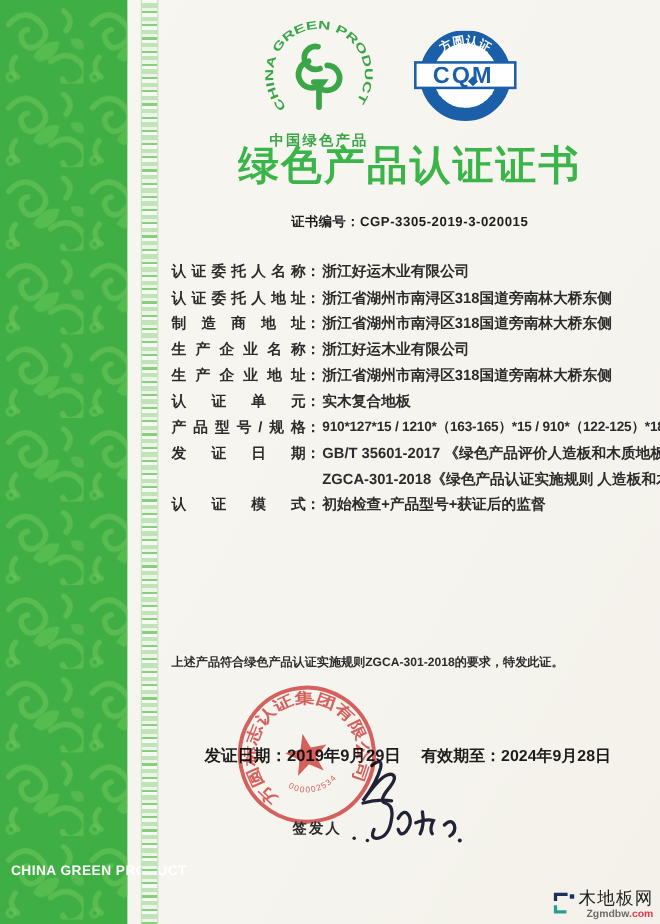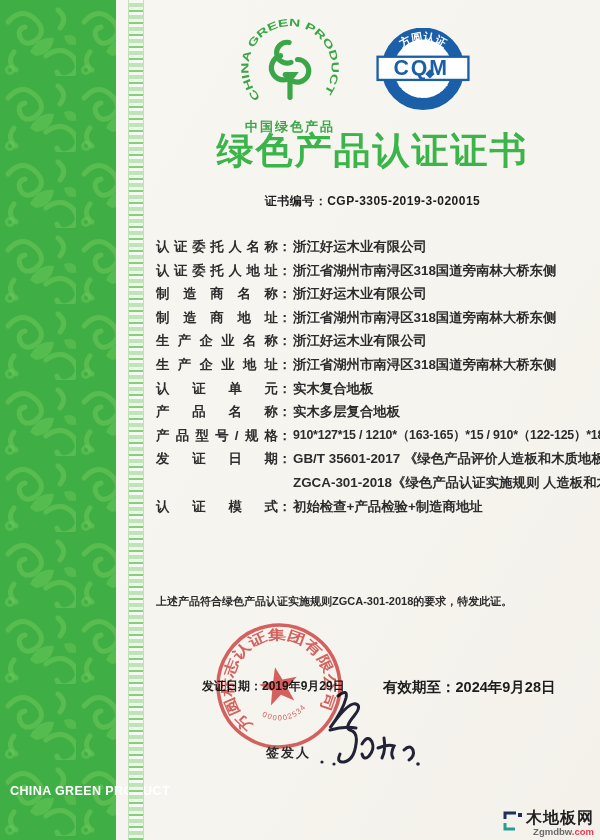--- a/index.html
+++ b/index.html
@@ -53,37 +53,37 @@
 
   .statement{
     position:absolute;top:594px;left:6px;width:436px;
     font-size:11px;font-weight:600;color:#2c2c2c;white-space:nowrap;
   }
 
   
   .seal{position:absolute;left:213px;top:620px;width:132px;height:132px;
         mix-blend-mode:multiply;opacity:.88;}
   
-  .date-issue{position:absolute;left:202px;top:678px;font-size:12px;font-weight:600;color:#1c1c1c;}
+  .date-issue{position:absolute;left:186px;top:678px;font-size:15px;font-weight:600;color:#1c1c1c;}
   .date-expiry{position:absolute;left:383px;top:678px;font-size:14.5px;font-weight:600;color:#1c1c1c;}
 
   .signer{position:absolute;left:266px;top:744px;font-size:13px;font-weight:600;color:#2a2a2a;letter-spacing:2px;}
   .signature{position:absolute;left:300px;top:686px;mix-blend-mode:multiply;}
 
   
   .footer{position:absolute;left:194px;top:778px;width:364px;}
   .fdash{border-top:1.5px dashed #8a8a8a;width:100%;height:0;}
   .fline1{display:flex;justify-content:space-between;margin-top:4px;
           font-size:10.8px;font-weight:bold;color:#3c3c3c;letter-spacing:1.6px;white-space:nowrap;}
   .fline2{margin-top:3px;font-size:10.8px;font-weight:bold;color:#3c3c3c;letter-spacing:1.2px;white-space:nowrap;}
 
   
   .watermark{position:absolute;right:6px;bottom:4px;display:flex;align-items:flex-start;}
   .wm-text{margin-left:3px;line-height:1;}
-  .wm-name{font-size:16px;font-weight:bold;color:#1f1f1f;letter-spacing:1px;}
+  .wm-name{font-size:16px;font-weight:normal;color:#1f1f1f;letter-spacing:1px;}
   .wm-domain{font-size:9.5px;font-weight:bold;text-align:right;margin-top:1px;}
   .wm-domain .d1{color:#6a6a6a;}
   .wm-domain .d2{color:#e8384f;}
 </style>
 </head>
 <body>
 
 <div class="paper">
 
   <div class="band">
@@ -147,30 +147,28 @@
         <rect x="59" y="46" width="7" height="7" fill="#1a5fa8" transform="rotate(45 62.5 49.5)"></rect>
       </svg>
     </div>
 
     <div class="title">绿色产品认证证书</div>
     <div class="certno">证书编号：CGP-3305-2019-3-020015</div>
 
     <div class="fields">
       <div class="frow"><span class="flabel">认证委托人名称</span><span class="fcolon">：</span><span class="fval">浙江好运木业有限公司</span></div>
       <div class="frow"><span class="flabel">认证委托人地址</span><span class="fcolon">：</span><span class="fval">浙江省湖州市南浔区318国道旁南林大桥东侧</span></div>
-      <div class="frow"><span class="flabel">制造商名称</span><span class="fcolon">：</span><span class="fval">浙江好运木业有限公司</span></div>
       <div class="frow"><span class="flabel">制造商地址</span><span class="fcolon">：</span><span class="fval">浙江省湖州市南浔区318国道旁南林大桥东侧</span></div>
       <div class="frow"><span class="flabel">生产企业名称</span><span class="fcolon">：</span><span class="fval">浙江好运木业有限公司</span></div>
       <div class="frow"><span class="flabel">生产企业地址</span><span class="fcolon">：</span><span class="fval">浙江省湖州市南浔区318国道旁南林大桥东侧</span></div>
       <div class="frow"><span class="flabel">认证单元</span><span class="fcolon">：</span><span class="fval">实木复合地板</span></div>
-      <div class="frow"><span class="flabel">产品名称</span><span class="fcolon">：</span><span class="fval">实木多层复合地板</span></div>
       <div class="frow"><span class="flabel">产品型号/规格</span><span class="fcolon">：</span><span class="fval tight">910*127*15 / 1210*（163-165）*15 / 910*（122-125）*18</span></div>
       <div class="frow"><span class="flabel">发证日期</span><span class="fcolon">：</span><span class="fval">GB/T 35601-2017 《绿色产品评价人造板和木质地板》</span></div>
       <div class="frow"><span class="findent"></span><span class="fval">ZGCA-301-2018《绿色产品认证实施规则 人造板和木质地板》</span></div>
-      <div class="frow"><span class="flabel">认证模式</span><span class="fcolon">：</span><span class="fval">初始检查+产品检验+制造商地址</span></div>
+      <div class="frow"><span class="flabel">认证模式</span><span class="fcolon">：</span><span class="fval">初始检查+产品型号+获证后的监督</span></div>
     </div>
 
     <div class="statement">上述产品符合绿色产品认证实施规则ZGCA-301-2018的要求，特发此证。</div>
   </div>
 
   <div class="date-issue">发证日期：2019年9月29日</div>
   <div class="date-expiry">有效期至：2024年9月28日</div>
 
   <div class="seal">
     <svg viewBox="0 0 130 130" width="132" height="132">

